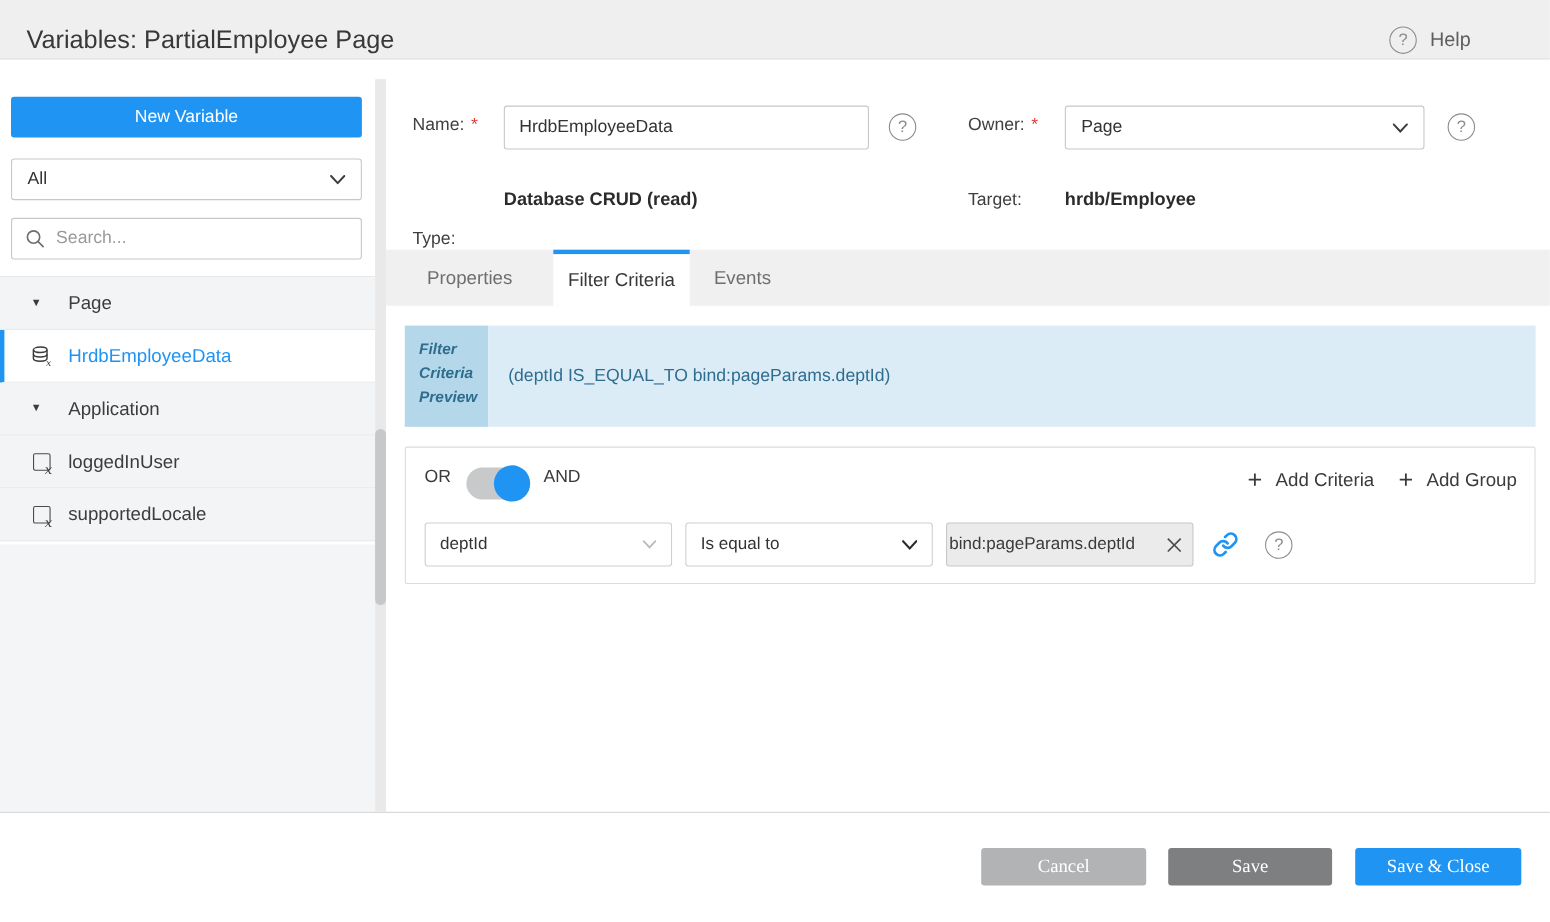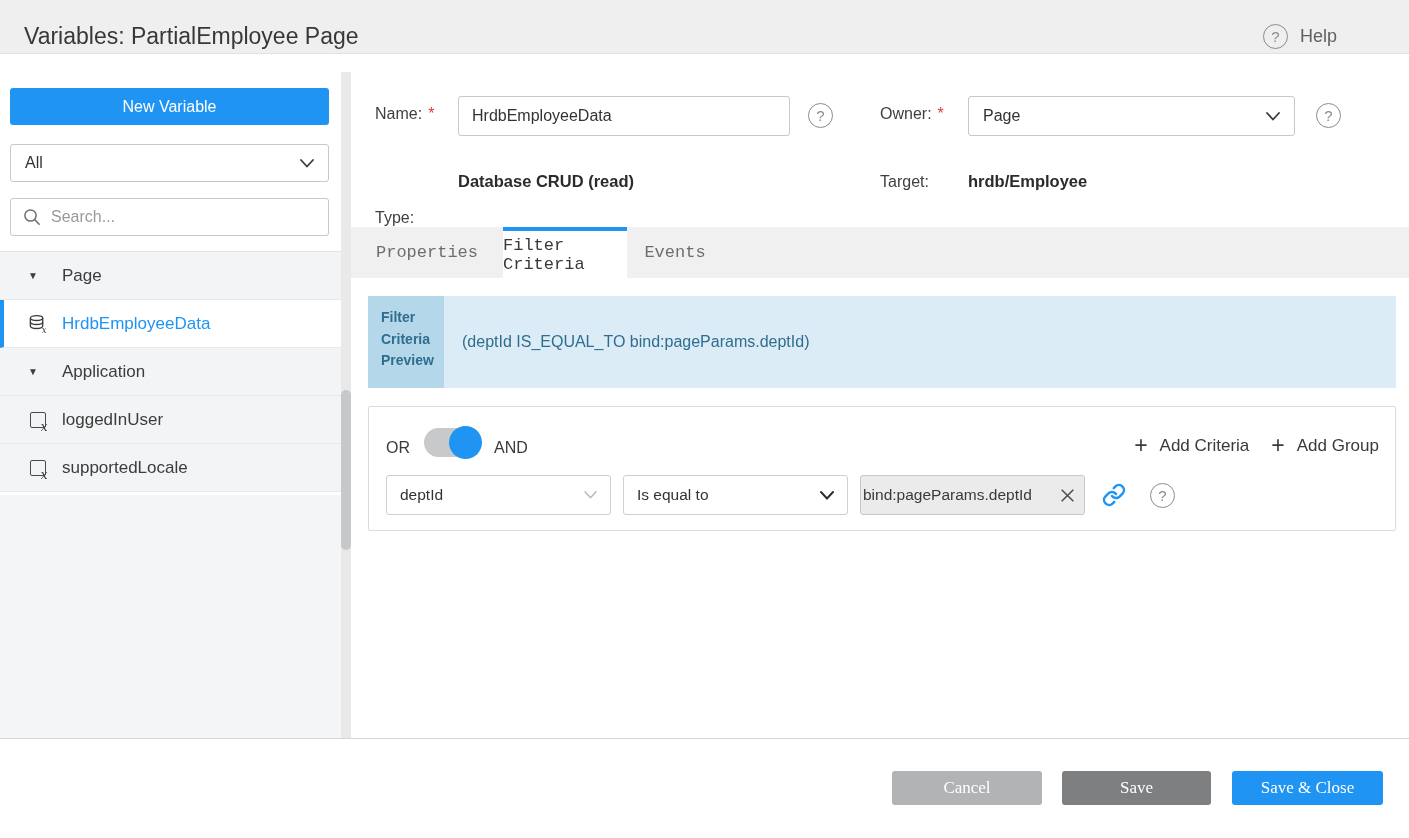--- a/index.html
+++ b/index.html
@@ -38,30 +38,30 @@
   .main { position:absolute; left:351px; top:72px; width:1058px; height:666px; background:#fff; }
   .flabel { position:absolute; font-size:16px; color:#3f3f3f;text-align:right; }
   .req { color:#e53935; margin-left:6px; }
   .text-input { position:absolute; border:1px solid #c8c8c8; border-radius:3px; font-size:16px; color:#333; font-family:inherit; padding:0 13px; outline:none; }
   .dd { position:absolute; border:1px solid #c8c8c8; border-radius:3px; background:#fff; display:flex; align-items:center; padding:0 14px; font-size:16px; color:#333; cursor:pointer; }
   .dd .grow { flex:1; }
   .bold-val { position:absolute; font-size:16.5px; font-weight:700; color:#2b2b2b; }
 
   
   .tabbar { position:absolute; left:0; top:155px; width:1058px; height:51px; background:#f0f0f1; display:flex; }
-  .tab { height:51px; display:flex; align-items:center; justify-content:center; font-size:17px; color:#6e6e6e; cursor:pointer;font-family:Liberation Mono, monospace; }
+  .tab { height:51px; display:flex; align-items:center; justify-content:center; font-size:17px; color:#6e6e6e; cursor:pointer; }
   .tab.active { background:#fff; border-top:4px solid #2094f3; color:#383838; }
 
   
   .preview-box { position:absolute; left:17px; top:224px; width:1028px; height:92px; display:flex; }
-  .preview-label { width:76px; background:#b4d8ea; color:#2f6d8f; font-size:14px; font-weight:700; padding:11px 23px 11px 13px; line-height:1.55; }
+  .preview-label { width:76px; background:#b4d8ea; color:#2f6d8f; font-size:14px; font-weight:700; padding:11px 23px 11px 13px; line-height:1.55;font-style:italic; }
   .preview-content { flex:1; background:#dcecf7; color:#2f6d8f; font-size:16px; display:flex; align-items:center; padding-left:18px; }
 
   .criteria-box { position:absolute; left:17px; top:334px; width:1028px; height:125px; border:1px solid #dcdcdc; border-radius:2px; }
-  .toggle-row { position:absolute; left:17px; top:18px; right:16px; height:32px; display:flex; align-items:flex-end; }
+  .toggle-row { position:absolute; left:17px; top:18px; right:16px; height:32px; display:flex; align-items:flex-start; }
   .or-label, .and-label { font-size:16px; color:#3a3a3a; }
   .toggle { position:relative; width:56px; height:29px; background:#c7c9cb; border-radius:15px; margin:0 14px; cursor:pointer; }
   .toggle-knob { position:absolute; right:-2px; top:-2px; width:33px; height:33px; background:#2094f3; border-radius:50%; }
   .add-actions { margin-left:auto; display:flex; align-items:center; gap:22px; }
   .add-btn { display:flex; align-items:center; gap:12px; font-size:17px; color:#3a3a3a; cursor:pointer; }
   .plus { font-size:23px; font-weight:300; color:#3a3a3a; line-height:1; }
 
   .crit-row { position:absolute; left:17px; top:68px; height:40px; display:flex; align-items:center; }
   .crit-dd { position:relative; width:225px; height:40px; border:1px solid #cfcfcf; border-radius:3px; background:#fff; display:flex; align-items:center; padding:0 13px; font-size:15.5px; color:#333; cursor:pointer;gap:44px; }
   .crit-gap { width:12px; }

